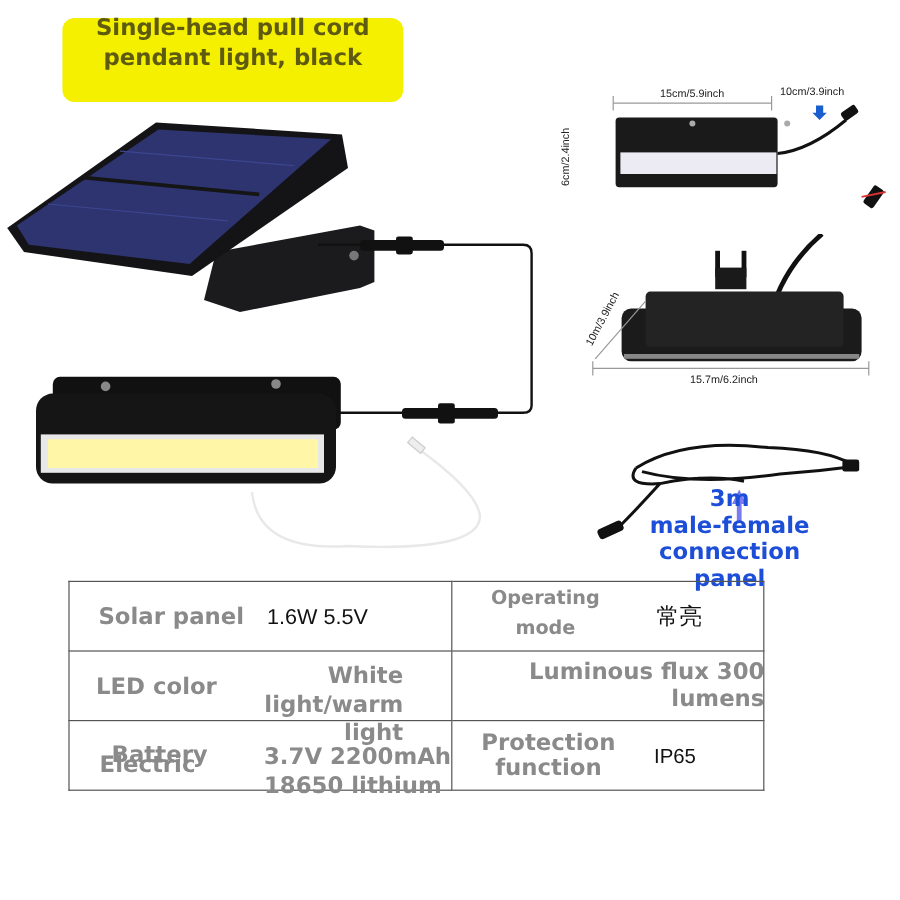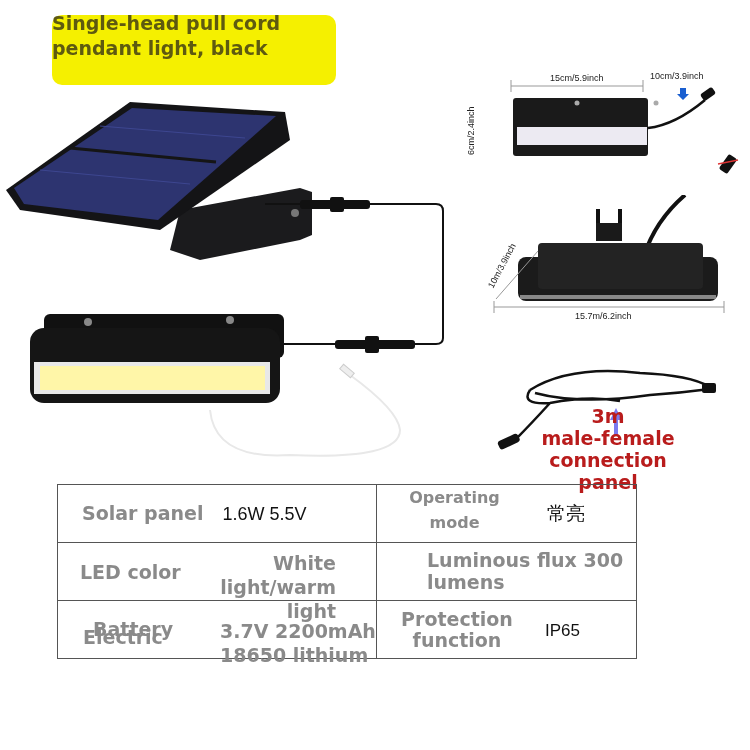--- a/index.html
+++ b/index.html
@@ -1,25 +1,25 @@
 <!DOCTYPE html>
 <html><head>
 <meta charset="utf-8">
 <style>
   html, body { margin:0; padding:0; }
   body { width:750px; height:750px; background:#ffffff; position:relative; overflow:hidden; font-family:"DejaVu Sans","Liberation Sans",sans-serif; }
   .abs { position:absolute; }
   .title-box { left:52px; top:15px; width:284px; height:70px; background:#f5f000; border-radius:10px; }
-  .title-text { left:52px; top:11px; width:284px; text-align:left; font-weight:bold; font-size:19px; line-height:25px; color:#5e5a10; }
+  .title-text { left:52px; top:11px; width:284px; text-align:center; font-weight:bold; font-size:19px; line-height:25px; color:#5e5a10; }
   .dim { font-size:9px; color:#222; font-family:"Liberation Sans",sans-serif; }
   .gray { color:#8a8a8a; font-weight:bold; }
   .black { color:#111; font-family:"Liberation Sans",sans-serif; }
   table.spec { position:absolute; left:57px; top:484px; width:580px; border-collapse:collapse; }
   table.spec td { border:1.5px solid #555; padding:0; height:57px; vertical-align:middle; }
-  .cable-text { left:528px; top:405px; width:160px; text-align:center; font-weight:bold; font-size:19px; line-height:22px; color:#b91c1c; }
+  .cable-text { left:528px; top:405px; width:160px; text-align:center; font-weight:bold; font-size:19px; line-height:22px; color:#1d4ed8; }
 </style>
 </head>
 <body>
 
 <div class="abs title-box"></div>
 <div class="abs title-text">
   <div>Single-head pull cord</div>
   <div>pendant light, black</div>
 </div>
 
@@ -111,21 +111,21 @@
       <div class="gray abs" style="left:20px;top:0;font-size:16px;line-height:25px;width:115px;text-align:center">Operating mode</div>
       <span class="black abs" style="left:170px;top:16px;font-size:19px">常亮</span>
     </td>
   </tr>
   <tr>
     <td style="position:relative">
       <span class="gray abs" style="left:22px;top:18px;font-size:19px">LED color</span>
       <div class="gray abs" style="left:148px;top:8px;font-size:19px;line-height:24px;width:130px;text-align:right;z-index:2">White light/warm light</div>
     </td>
     <td style="position:relative">
-      <div class="gray abs" style="left:50px;top:6px;font-size:19px;line-height:22px;width:210px;">Luminous flux 300 lumens</div>
+      <div class="gray abs" style="left:50px;top:6px;font-size:19px;line-height:22px;width:210px;text-align:right">Luminous flux 300 lumens</div>
     </td>
   </tr>
   <tr>
     <td style="position:relative">
       <span class="gray abs" style="left:35px;top:17px;font-size:19px">Battery</span>
       <span class="gray abs" style="left:25px;top:25px;font-size:19px">Electric</span>
       <div class="gray abs" style="left:162px;top:18px;font-size:19px;line-height:24px;width:160px;z-index:2">3.7V 2200mAh 18650 lithium</div>
     </td>
     <td style="position:relative">
       <div class="gray abs" style="left:20px;top:8px;font-size:19px;line-height:21px;width:120px;text-align:center">Protection function</div>

